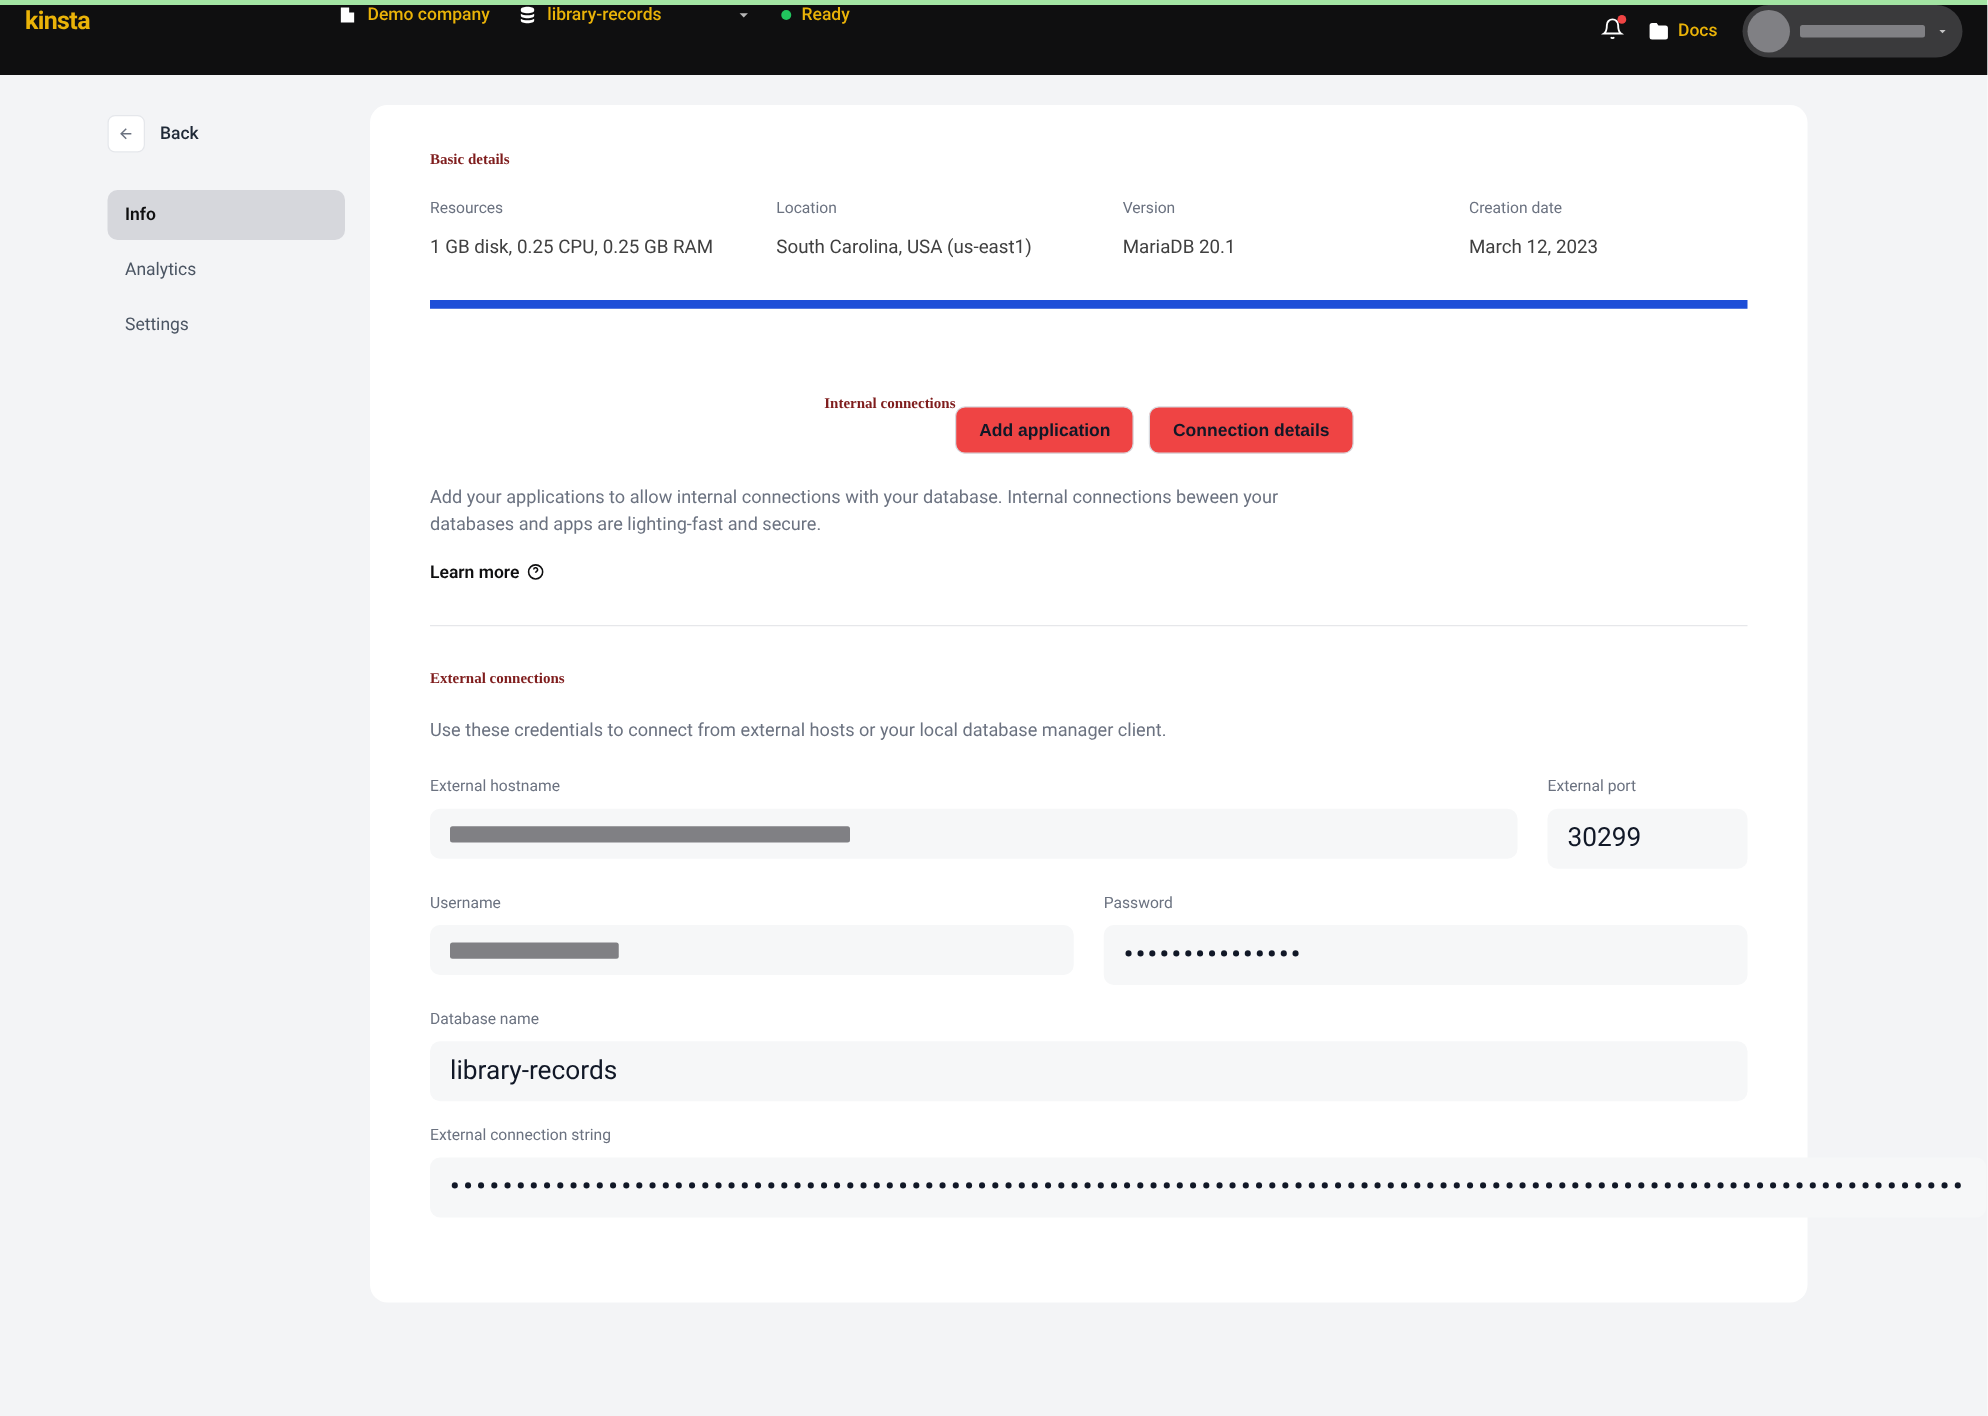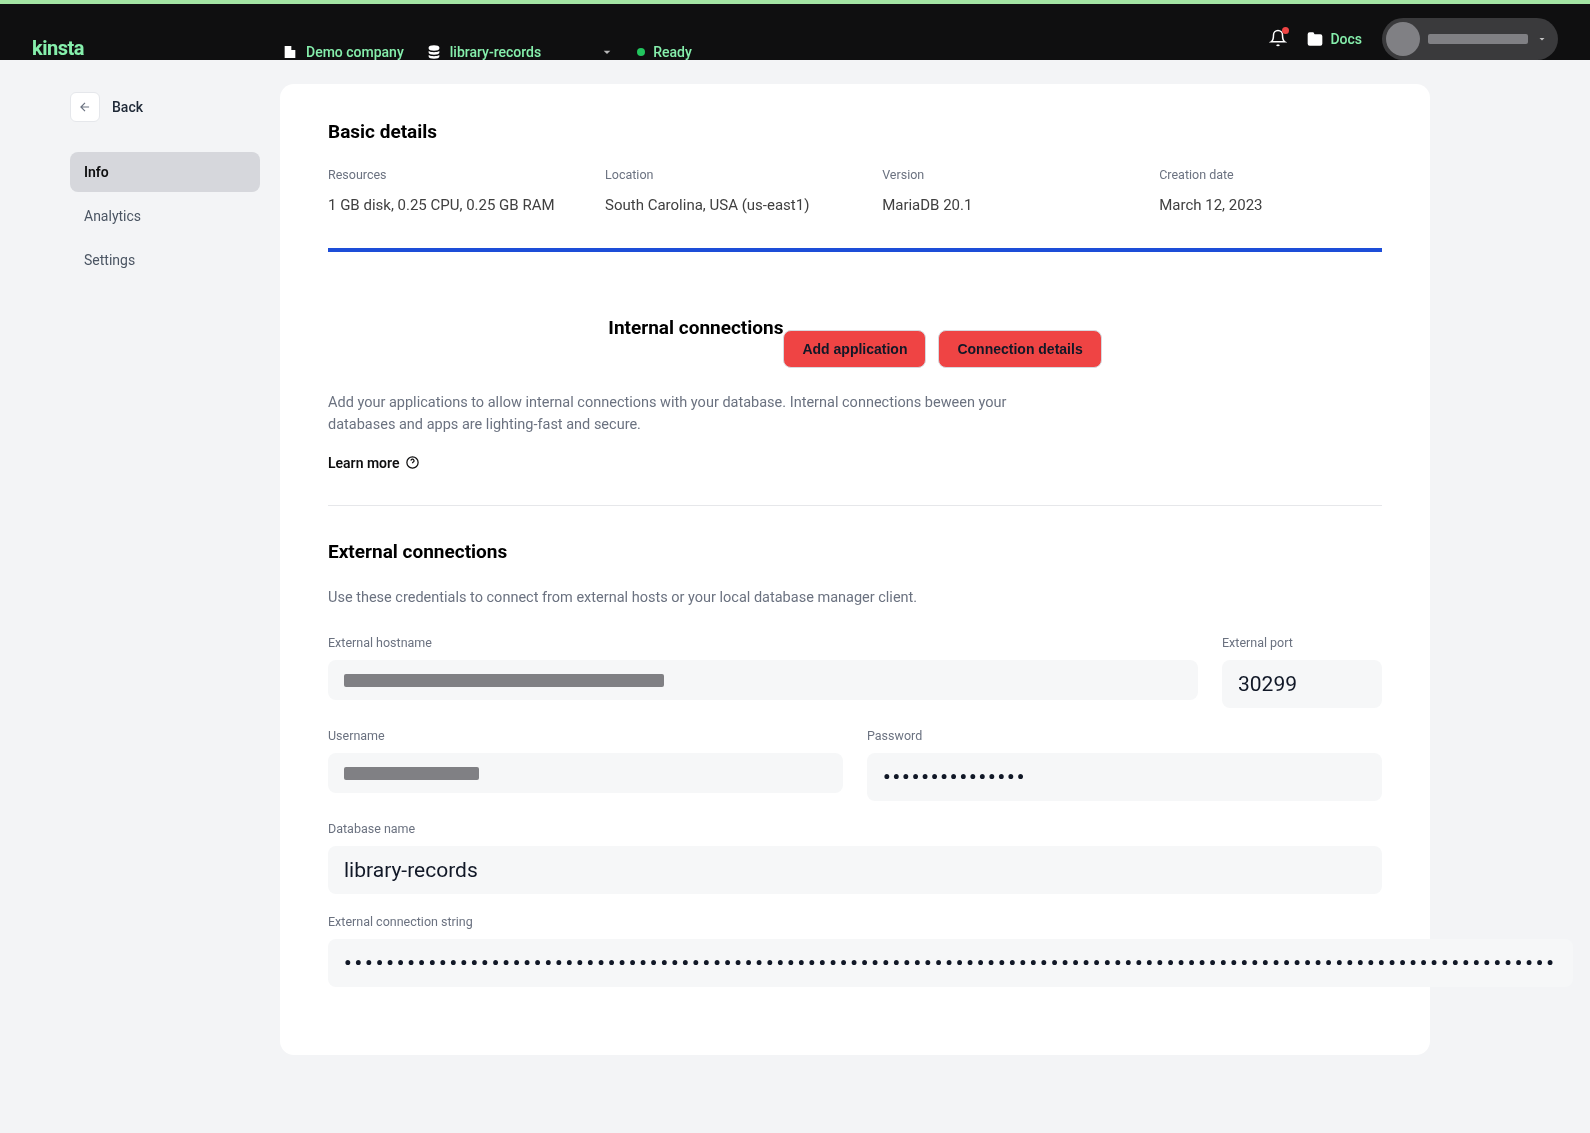--- a/index.html
+++ b/index.html
@@ -10,23 +10,23 @@
   font-size: 14px;
 }
 .topbar-accent {
   height: 4px;
   background: #a3e4a3;
 }
 .header {
   background: #0f0f10;
   height: 56px;
   display: flex;
-  align-items: flex-end;
-  padding: 0 32px;
-  color: #86efac;
+  align-items: flex-start;
+  padding: 0 20px;
+  color: #eab308;
 }
 .logo {
   font-weight: 700;
   font-size: 20px;
   letter-spacing: -0.5px;
   width: 250px;
 }
 .header-center {
   display: flex;
   align-items: center;
@@ -61,21 +61,21 @@
 .user-chip {
   display: flex; align-items: center; gap: 8px;
   background: #3a3a3c; border-radius: 999px; padding: 4px 10px 4px 4px;
 }
 .avatar { width: 34px; height: 34px; border-radius: 50%; background: #808084; }
 .user-name-mask { width: 100px; height: 10px; background: #808084; border-radius: 2px; }
 .user-chip .chev { opacity: 0.7; }
 
 .page {
   display: flex;
-  padding: 0 0 40px 0;
+  padding: 0 0 40px 16px;
 }
 .sidebar {
   width: 280px;
   padding: 32px 20px 20px 70px;
 }
 .back-row {
   display: flex; align-items: center; gap: 12px;
   margin-bottom: 30px;
 }
 .back-btn {
@@ -103,31 +103,32 @@
   flex: 1;
   max-width: 1170px;
   padding: 24px 20px 0 0;
 }
 .card {
   background: #fff;
   border-radius: 14px;
   padding: 36px 48px 48px 48px;
 }
 h2.section-title {
-  font-size: 19px;
+  font-size: 12px;
   font-weight: 700;
-  color: #000000;
+  color: #7f1d1d;
   margin-bottom: 24px;
+  font-family: Liberation Serif, serif;
 }
 .details-grid {
   display: grid;
   grid-template-columns: 1.1fr 1.1fr 1.1fr 1fr;
   gap: 32px;
   padding-bottom: 34px;
-  border-bottom: 4px solid #1d4ed8;
+  border-bottom: 7px solid #1d4ed8;
   margin-bottom: 34px;
 }
 .detail-label {
   font-size: 12.5px; color: #6b7280; margin-bottom: 14px;
 }
 .detail-value {
   font-size: 15px; color: #404040; font-weight: 400;
 }
 
 .section-head {

